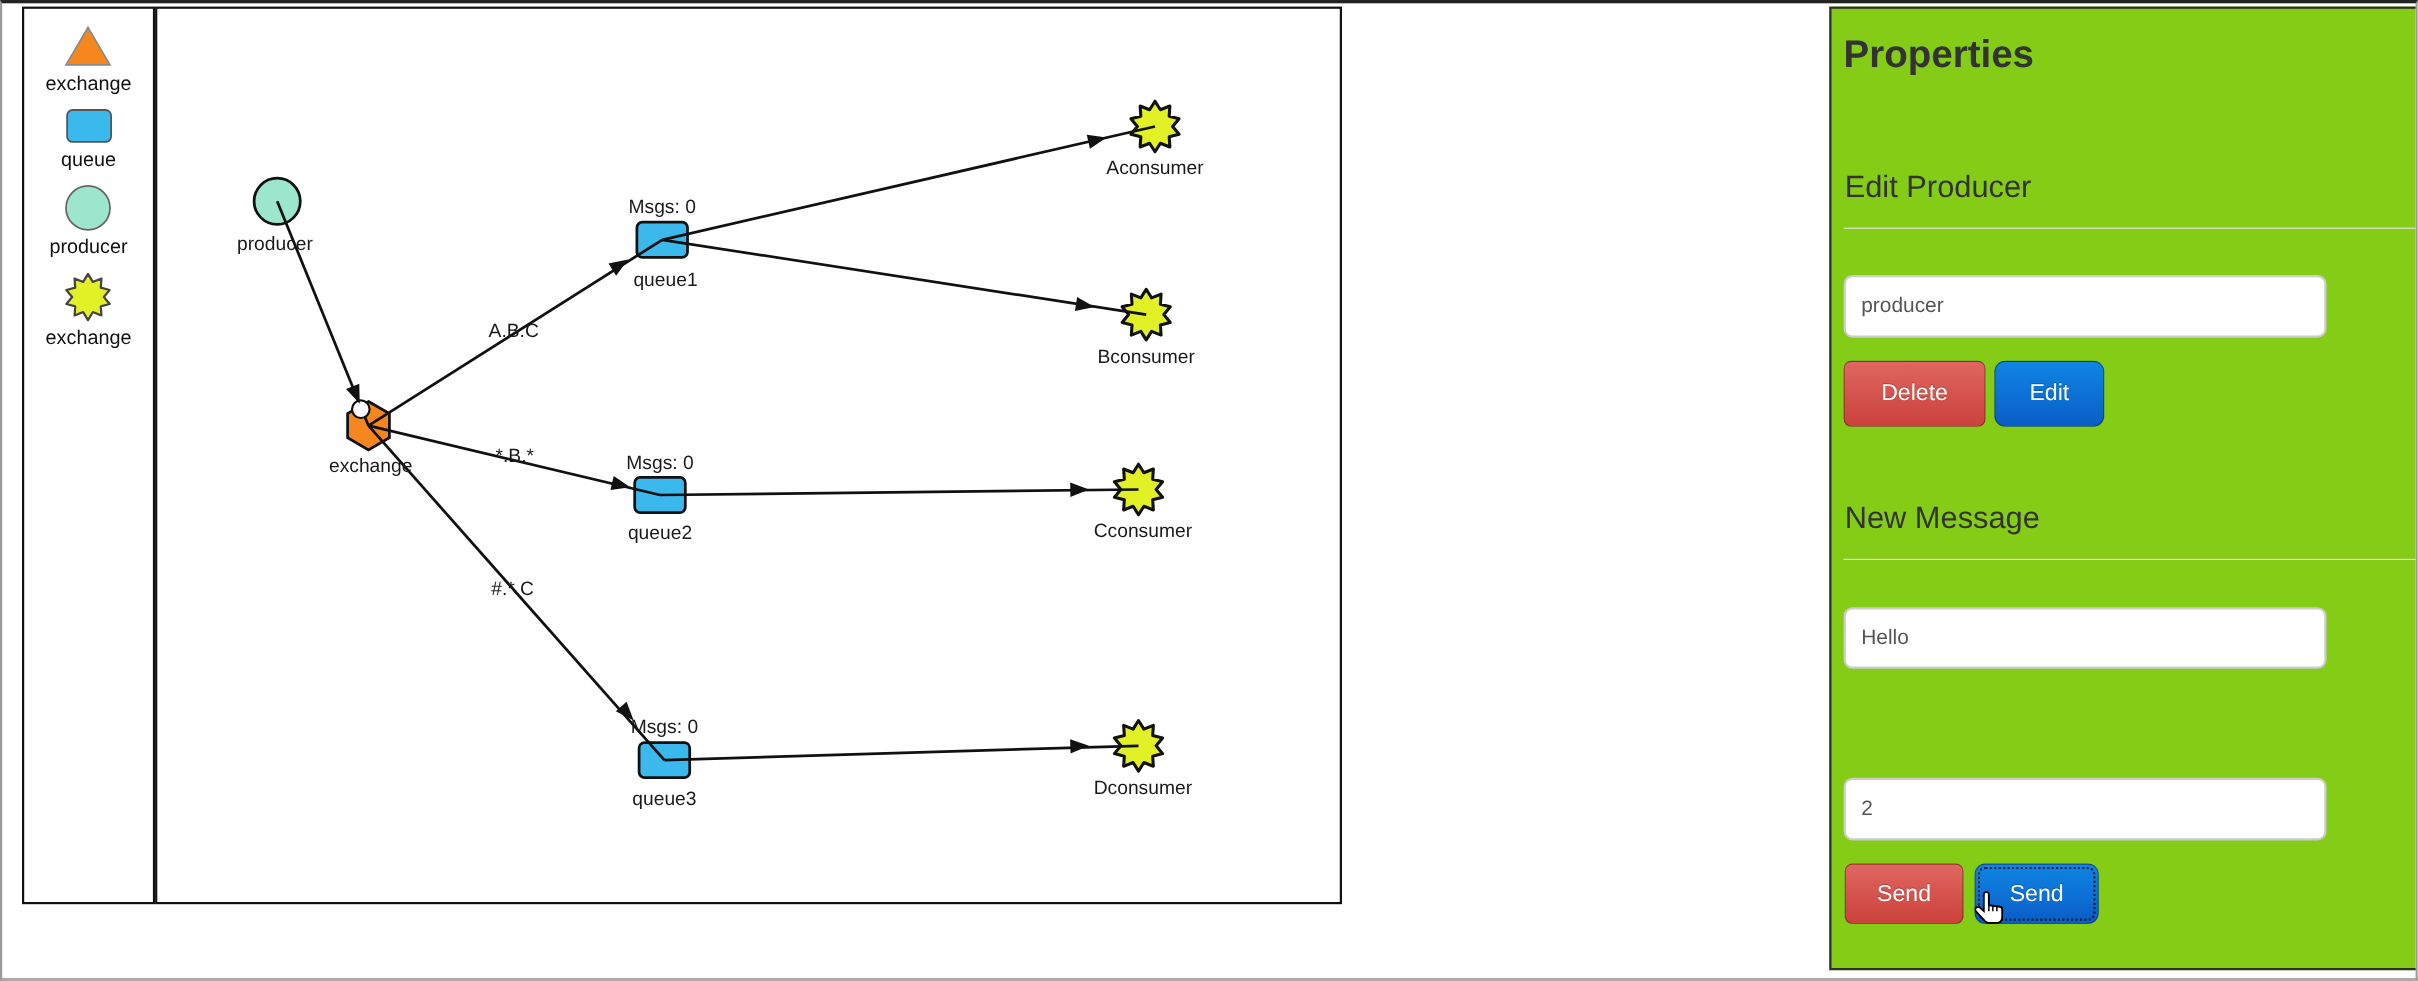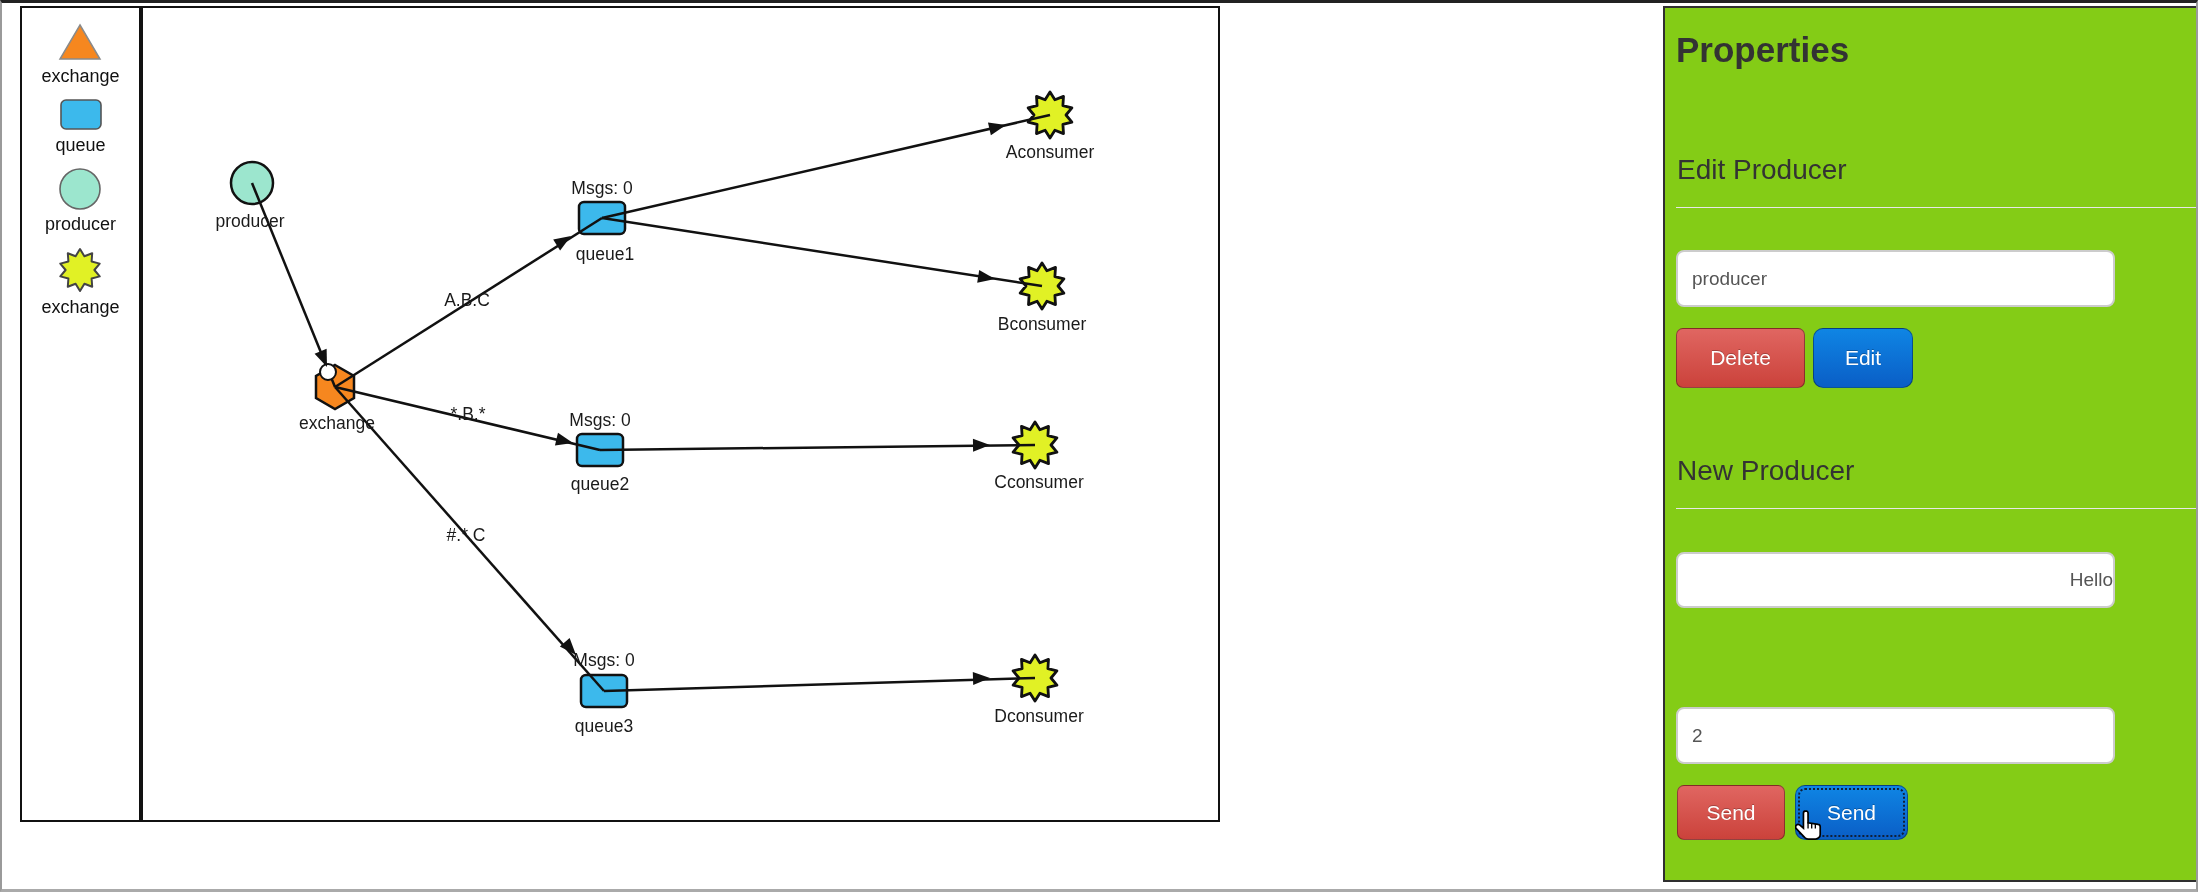--- a/index.html
+++ b/index.html
@@ -146,24 +146,24 @@
 
     <input class="tb" style="top: 242px;" type="text" value="producer">
 
     <div class="btn btn-danger" style="left:11px;top:320px;width:129px;height:60px;">
       <span>Delete</span>
     </div>
     <div class="btn btn-primary" style="left:148px;top:320px;width:100px;height:60px;">
       <span>Edit</span>
     </div>
 
-    <div class="section-heading" style="top:447px;">New Producer</div>
+    <div class="section-heading" style="top:447px;">New Message</div>
     <div class="hr" style="top:500px;"></div>
 
-    <input class="tb" style="top: 544px; height: 56px; text-align: right;" type="text" value="Hello">
+    <input class="tb" style="top: 544px; height: 56px;" type="text" value="Hello">
     <input class="tb" style="top: 699px; height: 57px;" type="text" value="2">
 
     <div class="btn btn-danger" style="left:12px;top:777px;width:108px;height:55px;">
       <span>Send</span>
     </div>
     <div class="btn btn-primary btn-focus" style="left:130px;top:777px;width:113px;height:55px;">
       <span>Send</span>
     </div>
   </div>
 

